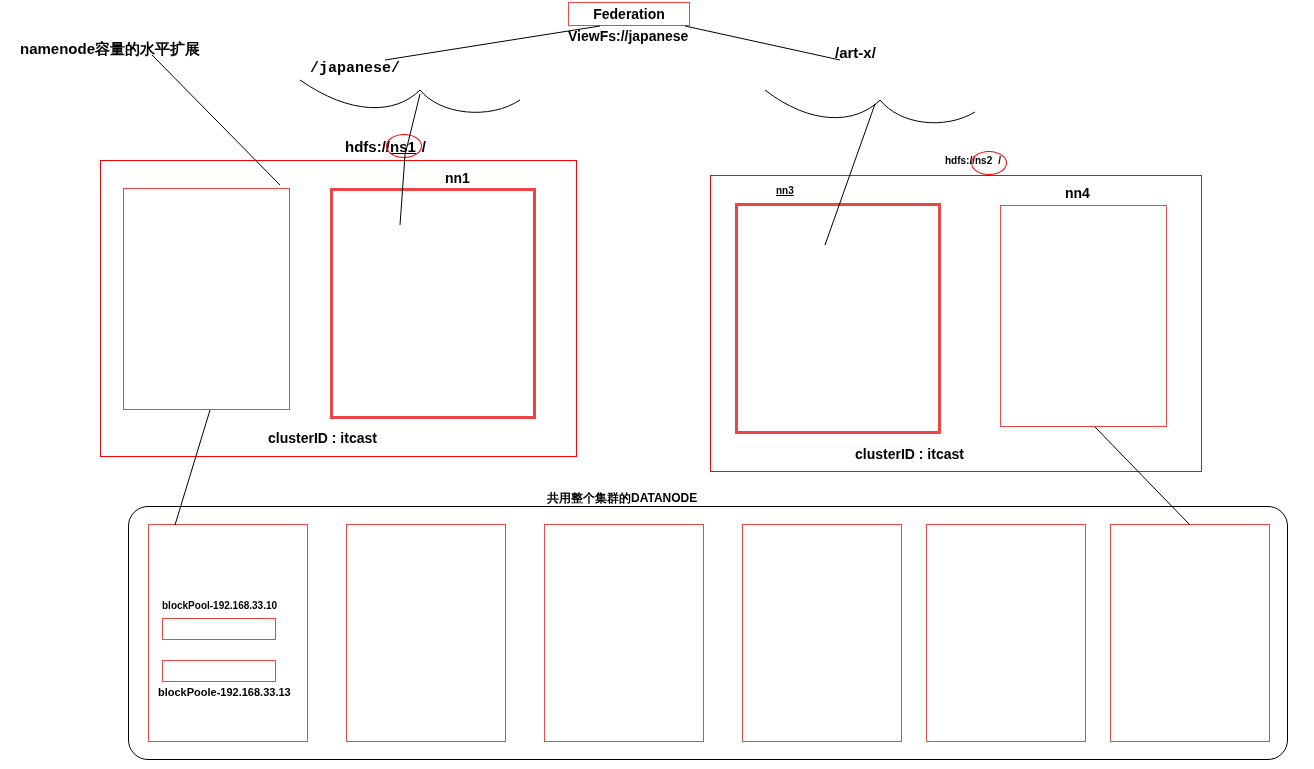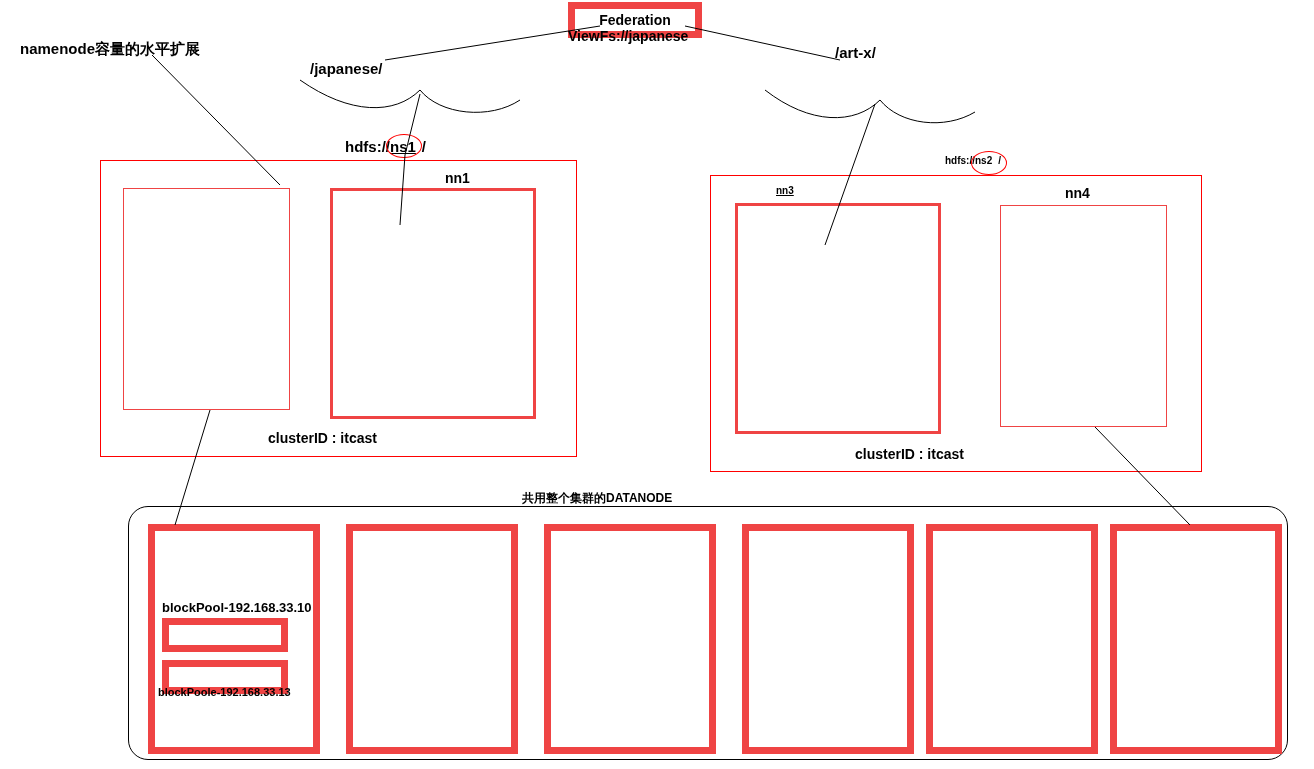--- a/index.html
+++ b/index.html
@@ -1,31 +1,31 @@
 <!DOCTYPE html>
 <html><head>
 <meta charset="utf-8">
 <style>
   html,body{margin:0;padding:0;background:#fff;font-family:Arial,"Microsoft YaHei",sans-serif;}
   .stage{position:relative;width:1314px;height:769px;}
   .txt{position:absolute;font-weight:bold;color:#000;white-space:nowrap;}
-  .box{position:absolute;border:7px solid #ef4444;background:#fff;}
+  .box{position:absolute;border:1px solid #ef4444;background:#fff;}
   svg{position:absolute;left:0;top:0;pointer-events:none;}
 </style>
 </head>
 <body>
 
 <div class="stage">
 
   <div class="box" style="left:568px;top:2px;width:120px;height:22px;text-align:center;font-weight:bold;font-size:14px;line-height:22px;">Federation</div>
   <div class="txt" style="left:568px;top:28px;font-size:14px;">ViewFs://japanese</div>
 
   <div class="txt" style="left:20px;top:40px;font-size:15px;">namenode容量的水平扩展</div>
 
-  <div class="txt" style="left:310px;top:60px;font-size:15px;">/japanese/</div>
+  <div class="txt" style="left:310px;top:60px;font-size:15px;font-family:Liberation Mono, monospace;">/japanese/</div>
   <div class="txt" style="left:835px;top:44px;font-size:15px;">/art-x/</div>
 
   <div class="txt" style="left:345px;top:138px;font-size:15px;">
     <span>hdfs://</span><span style="position:relative;display:inline-block;text-decoration:underline;"><span>ns1</span><span style="position:absolute;left:-4px;top:-4px;width:34px;height:22px;border:1px solid red;border-radius:50%;"></span></span><span style="margin-left:6px;">/</span>
   </div>
 
   <div class="txt" style="left:945px;top:155px;font-size:10px;">
     <span>hdfs://</span><span style="position:relative;display:inline-block;"><span>ns2</span><span style="position:absolute;left:-4px;top:-4px;width:34px;height:22px;border:1px solid red;border-radius:50%;"></span></span><span style="margin-left:6px;">/</span>
   </div>
 
@@ -42,32 +42,32 @@
   <div style="position:absolute;left:710px;top:175px;width:490px;height:295px;border:1px solid red;"></div>
 
   <div class="txt" style="left:776px;top:185px;font-size:10px;text-decoration:underline;">nn3</div>
   <div class="box" style="left:735px;top:203px;width:200px;height:225px;border-width:3px;"></div>
 
   <div class="txt" style="left:1065px;top:185px;font-size:14px;text-align:center;">nn4</div>
   <div class="box" style="left:1000px;top:205px;width:165px;height:220px;border-width:1px;"></div>
 
   <div class="txt" style="left:855px;top:446px;font-size:14px;">clusterID   :   itcast</div>
 
-  <div class="txt" style="left:522px;top:490px;font-size:12px;font-weight:bold;">共用整个集群的DATANODE</div>
+  <div class="txt" style="left:547px;top:490px;font-size:12px;font-weight:bold;">共用整个集群的DATANODE</div>
 
   <div style="position:absolute;left:128px;top:506px;width:1158px;height:252px;border:1px solid #000;border-radius:20px;"></div>
 
   <div class="box" style="left:148px;top:524px;width:158px;height:216px;"></div>
   <div class="box" style="left:346px;top:524px;width:158px;height:216px;"></div>
   <div class="box" style="left:544px;top:524px;width:158px;height:216px;"></div>
   <div class="box" style="left:742px;top:524px;width:158px;height:216px;"></div>
   <div class="box" style="left:926px;top:524px;width:158px;height:216px;"></div>
   <div class="box" style="left:1110px;top:524px;width:158px;height:216px;"></div>
 
-  <div class="txt" style="left:162px;top:600px;font-size:13px;font-weight:bold;">blockPool-192.168.33.10</div>
+  <div class="txt" style="left:162px;top:600px;font-size:10px;font-weight:bold;">blockPool-192.168.33.10</div>
   <div class="box" style="left:162px;top:618px;width:112px;height:20px;"></div>
   <div class="box" style="left:162px;top:660px;width:112px;height:20px;"></div>
   <div class="txt" style="left:158px;top:686px;font-size:11px;font-weight:bold;">blockPoole-192.168.33.13</div>
 
   <svg width="1314" height="769">
 
     <path d="M600 26 L385 60" stroke="#000" stroke-width="1" fill="none"></path>
     <path d="M685 26 L840 60" stroke="#000" stroke-width="1" fill="none"></path>
 
     <path d="M300 80 C 350 115, 395 115, 420 90" stroke="#000" stroke-width="1" fill="none"></path>

